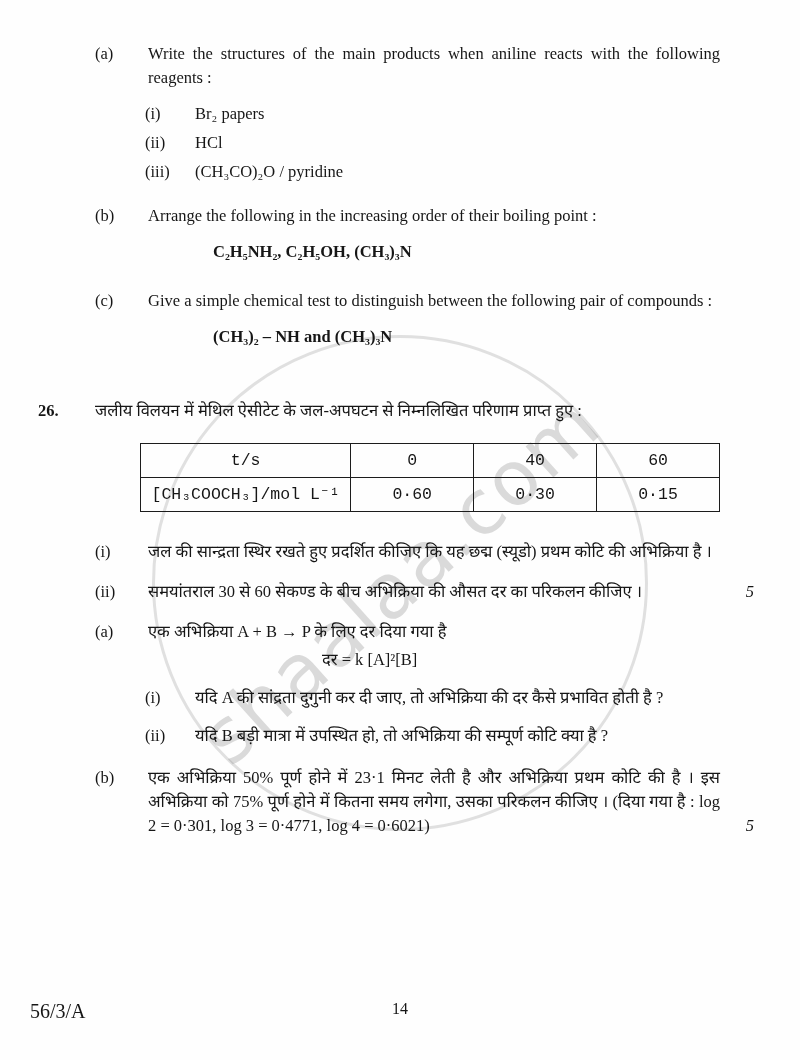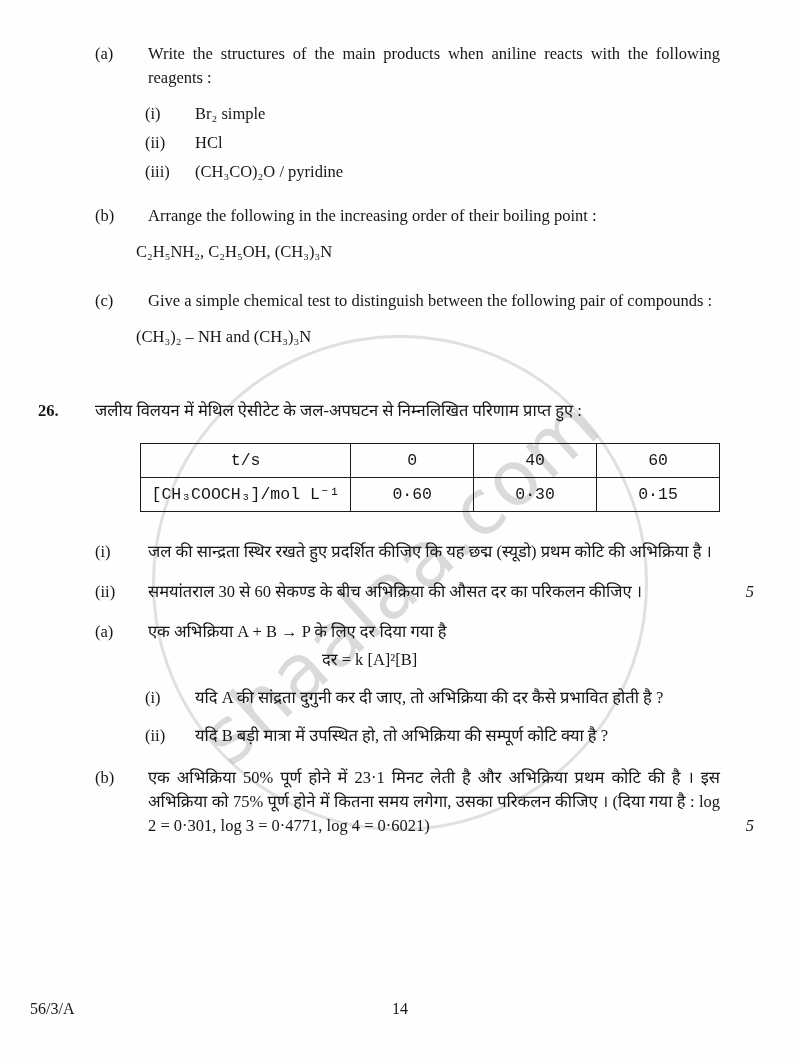--- a/index.html
+++ b/index.html
@@ -27,21 +27,21 @@
 
   .eng { margin-left:57px; }
   .qrow { display:flex; position:relative; }
   .qlabel { width:53px; flex:none; }
   .qtext { flex:1; text-align:justify; }
 
   .subrow { display:flex; margin-left:50px; margin-bottom:5px; }
   .sublabel { width:50px; flex:none; }
   .subtext { flex:1; text-align:justify; }
 
-  .formula { margin-left:41px; }
+  .formula { margin-left:118px;font-weight:bold; }
   .gap-sm { margin-bottom:12px; }
   .gap-md { margin-bottom:20px;align-items:center; }
   .gap-lg { margin-bottom:26px; }
 
   .q26 { margin-top:50px; }
   .qnum { width:57px; flex:none; font-weight:bold; }
 
   table.data {
     border-collapse:collapse; margin:20px 0 28px 102px;
   }
@@ -53,21 +53,21 @@
   td.cell-num { width:130px; }
 
   .hin-item { display:flex; position:relative; margin-left:57px; margin-bottom:16px; }
   .marks {
     position:absolute; right:-34px; bottom:0; font-style:italic; font-size:16.5px;
   }
   .or-line { text-align:center; font-weight:bold; margin:4px 0 12px 0; }
   .rate-line { margin:4px 0 14px 227px; }
 
   
-  .footer-code { position:absolute; left:30px; top:1000px; font-size:16px; z-index:1; }
+  .footer-code { position:absolute; left:30px; top:1000px; font-size:20px; z-index:1; }
   .footer-page { position:absolute; left:0; top:1000px; width:800px; text-align:center; font-size:16px; z-index:1; }
   .footer-banner {
     position:absolute; left:2px; top:1026px; z-index:1;
     font-family:"Liberation Sans","DejaVu Sans",sans-serif;
     font-size:17px; color:#3c3c3c;
   }
 </style>
 </head>
 <body>
 
@@ -83,21 +83,21 @@
 
       <div class="eng">
 
         <div class="qrow gap-sm">
           <span class="qlabel">(a)</span>
           <div class="qtext">Write the structures of the main products when aniline reacts with the following reagents :</div>
         </div>
 
         <div class="subrow">
           <span class="sublabel">(i)</span>
-          <div class="subtext">Br₂ simple</div>
+          <div class="subtext">Br₂ papers</div>
         </div>
         <div class="subrow">
           <span class="sublabel">(ii)</span>
           <div class="subtext">HCl</div>
         </div>
         <div class="subrow gap-md">
           <span class="sublabel">(iii)</span>
           <div class="subtext">(CH₃CO)₂O / pyridine</div>
         </div>
 

